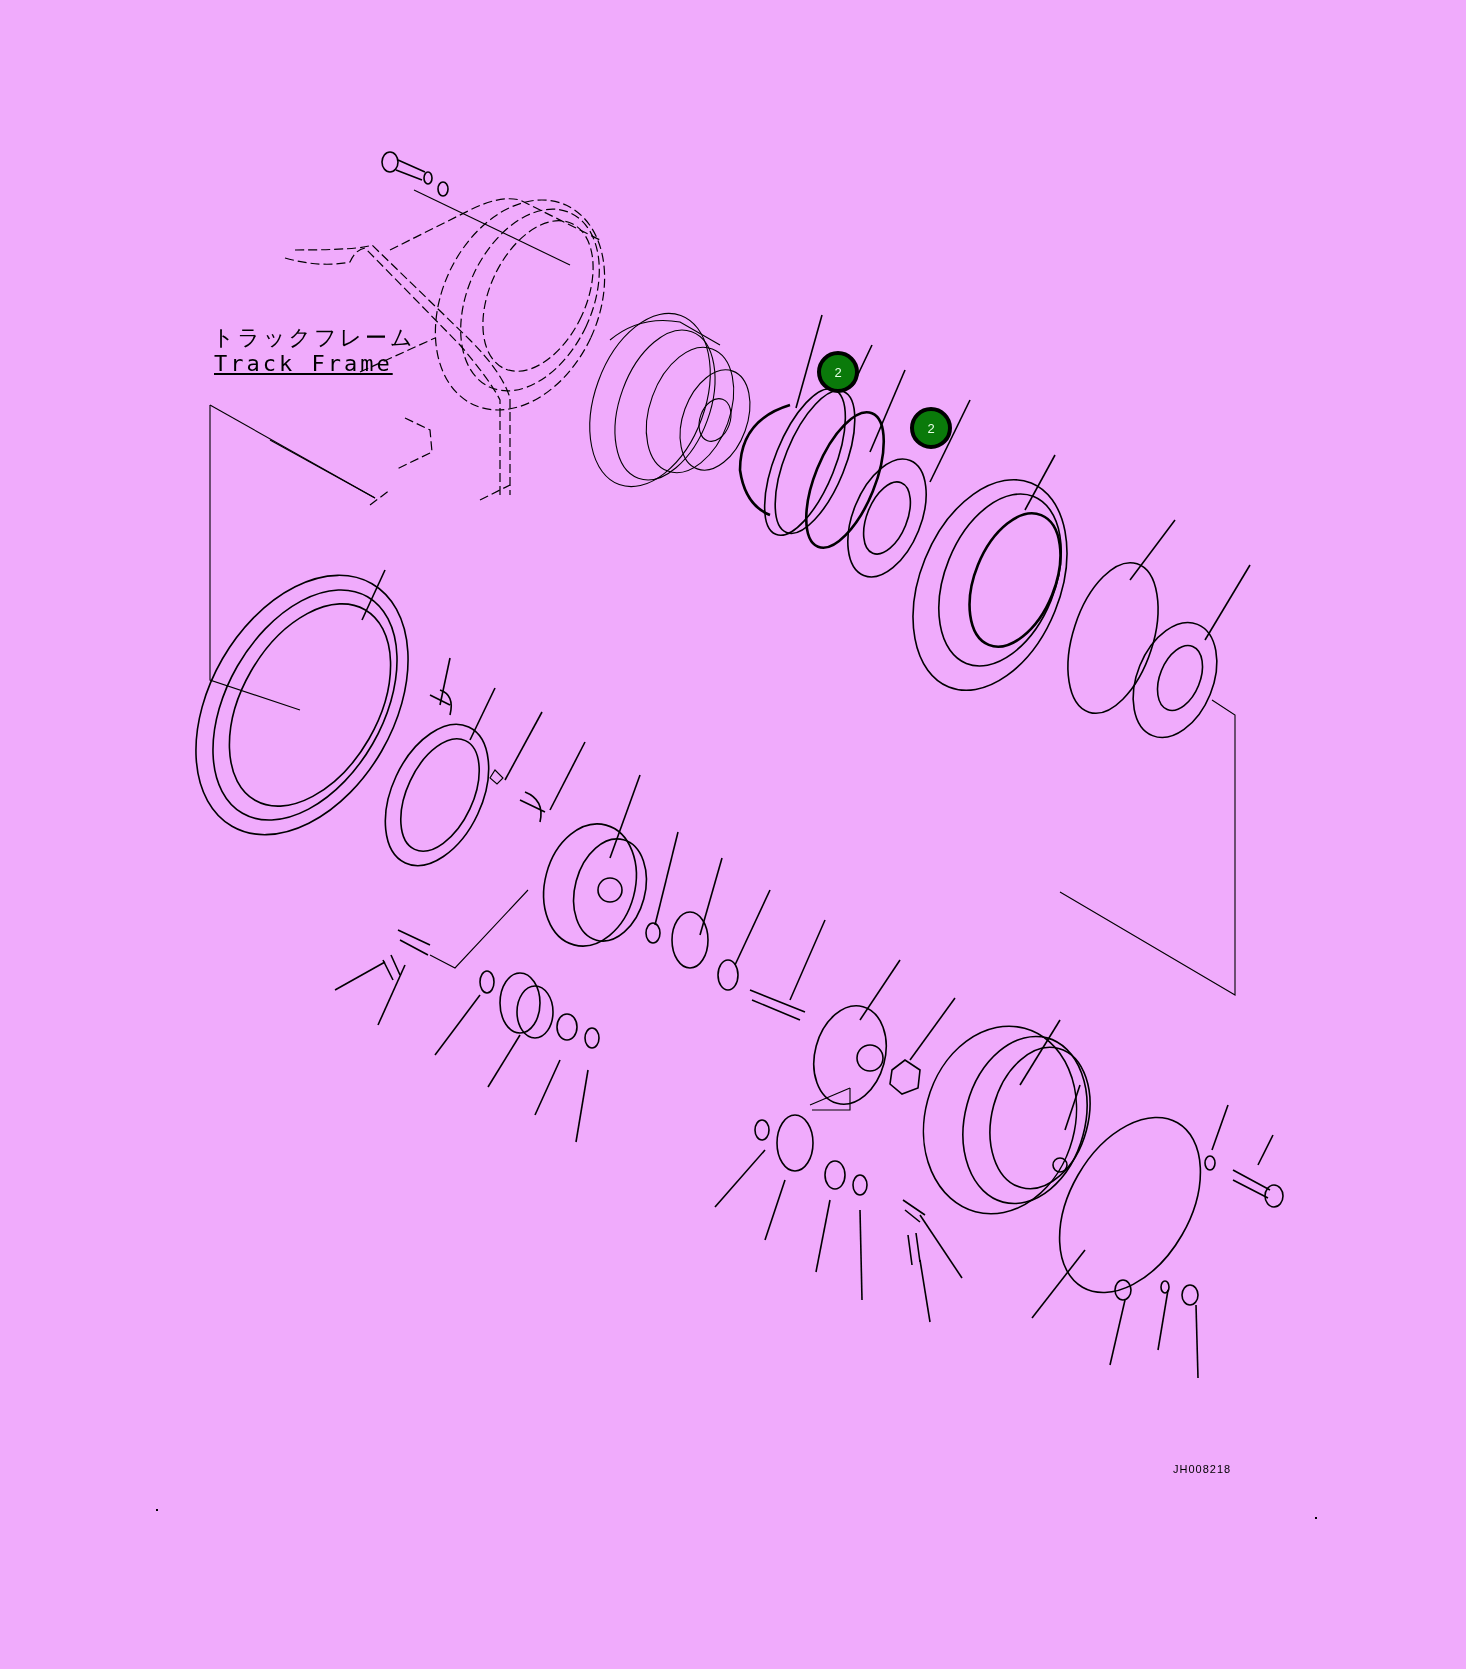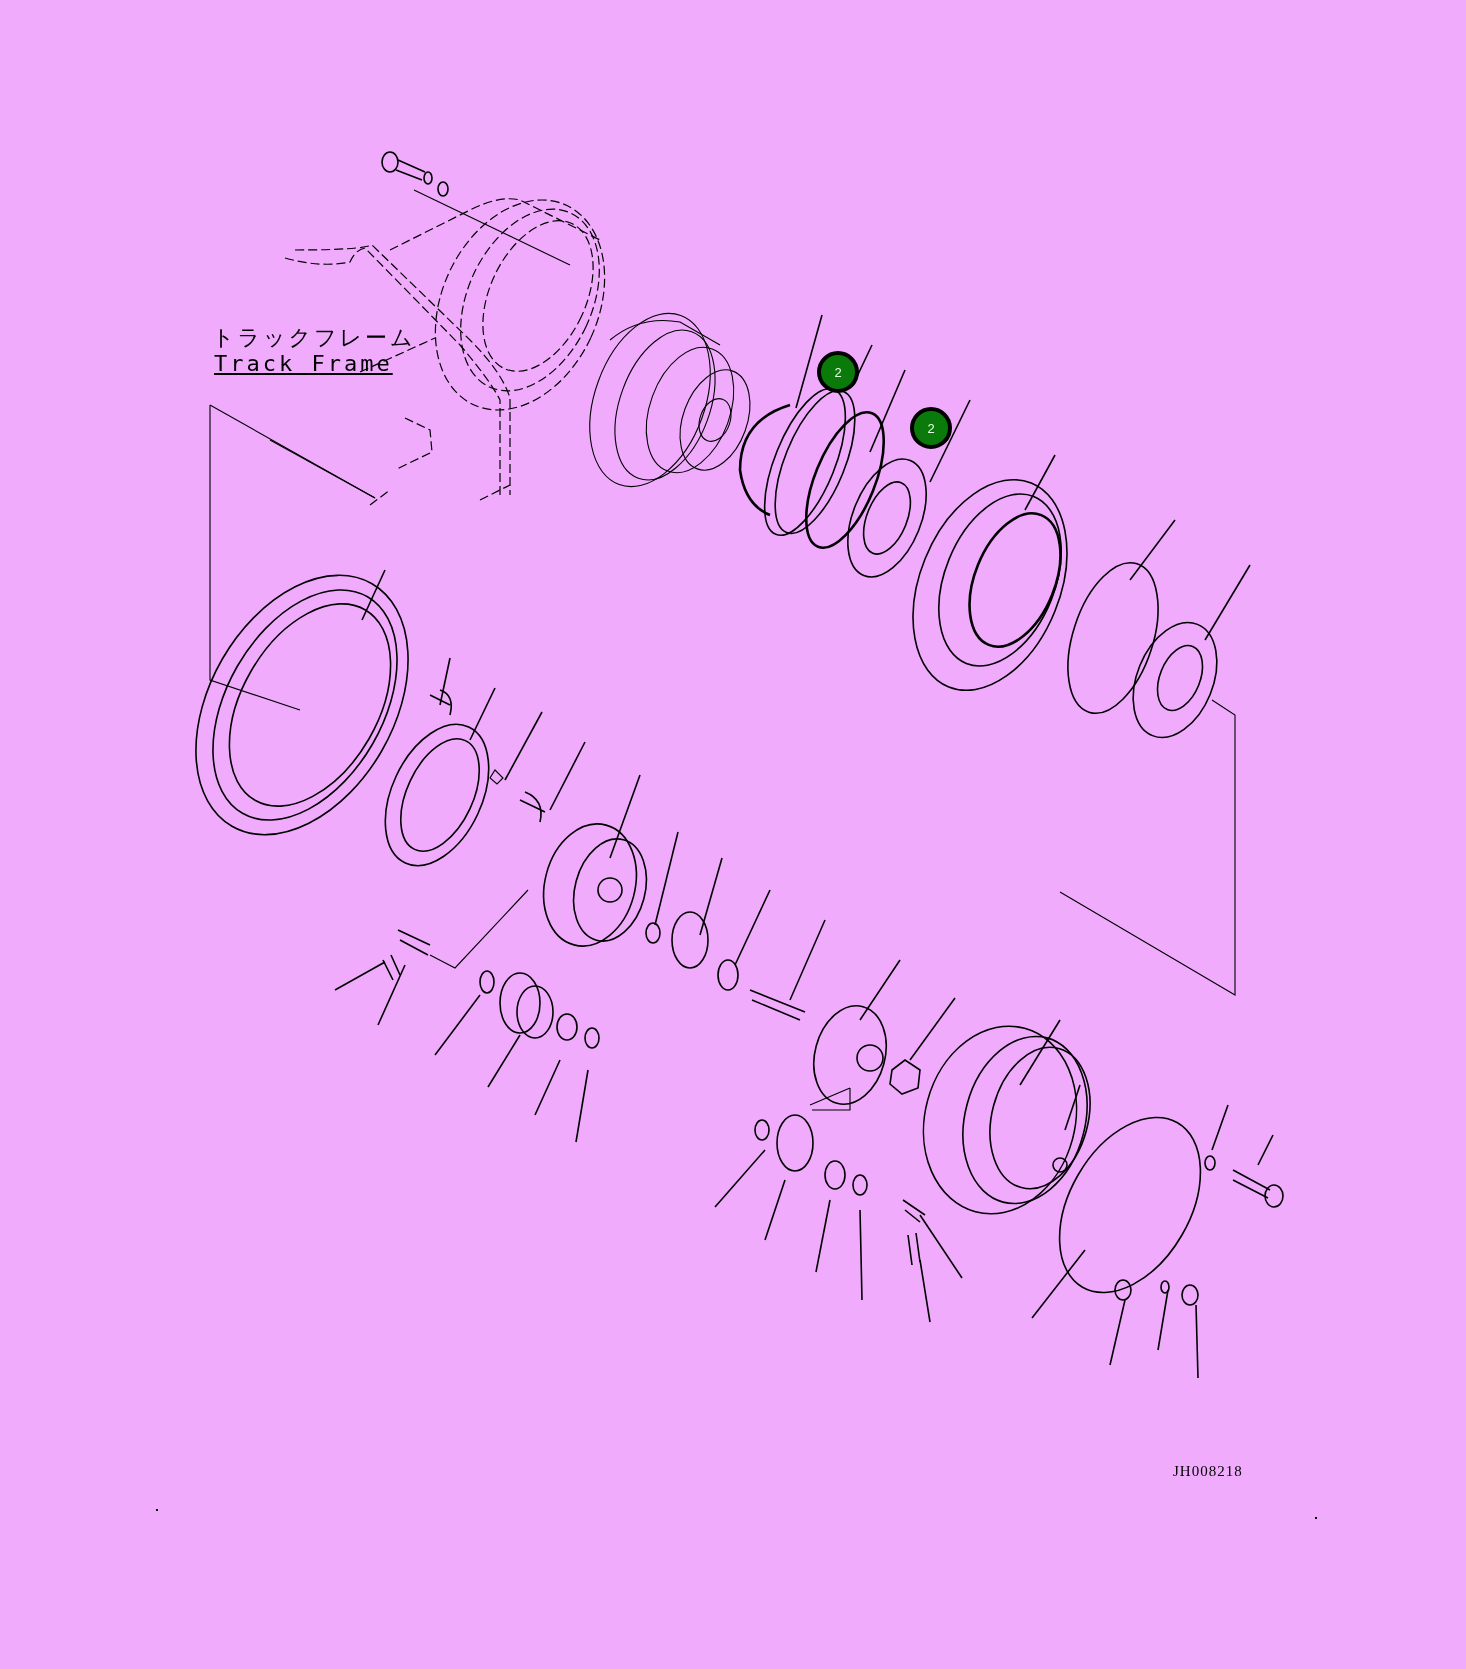--- a/index.html
+++ b/index.html
@@ -5,21 +5,21 @@
   html,body{margin:0;padding:0;background:#ffffff;}
   #canvas{position:relative;width:1466px;height:1669px;background:#f0abfc;overflow:hidden;}
   svg.art{position:absolute;left:0;top:0;}
   .ln{fill:none;stroke:#000;stroke-width:1.6;}
   .thin{fill:none;stroke:#000;stroke-width:1.1;}
   .thick{fill:none;stroke:#000;stroke-width:2.6;}
   .dash{fill:none;stroke:#000;stroke-width:1.2;stroke-dasharray:9 4;}
   .label{position:absolute;font-family:"DejaVu Sans Mono","Liberation Mono",monospace;color:#000;white-space:nowrap;letter-spacing:3px;}
   #lbl-jp{left:212px;top:323px;font-size:22px;}
   #lbl-en{left:214px;top:351px;font-size:22px;text-decoration:underline;}
-  #code{position:absolute;left:1173px;top:1463px;font-family:Liberation Serif, serif;font-size:15px;letter-spacing:1px;color:#000;}
+  #code{position:absolute;left:1173px;top:1463px;font-family:Liberation Sans, sans-serif;font-size:11px;letter-spacing:1px;color:#000;}
   .badge{position:absolute;width:34px;height:34px;border-radius:50%;border:4px solid #000;background:#0a7a0a;color:#e8ffe8;
          font-family:"Liberation Sans","DejaVu Sans",sans-serif;font-size:13px;display:flex;align-items:center;justify-content:center;cursor:pointer;}
   .dot{position:absolute;width:2px;height:2px;background:#000;}
 </style>
 </head>
 <body>
 
 <div id="canvas">
 
 <svg class="art" width="1466" height="1669" viewBox="0 0 1466 1669">

